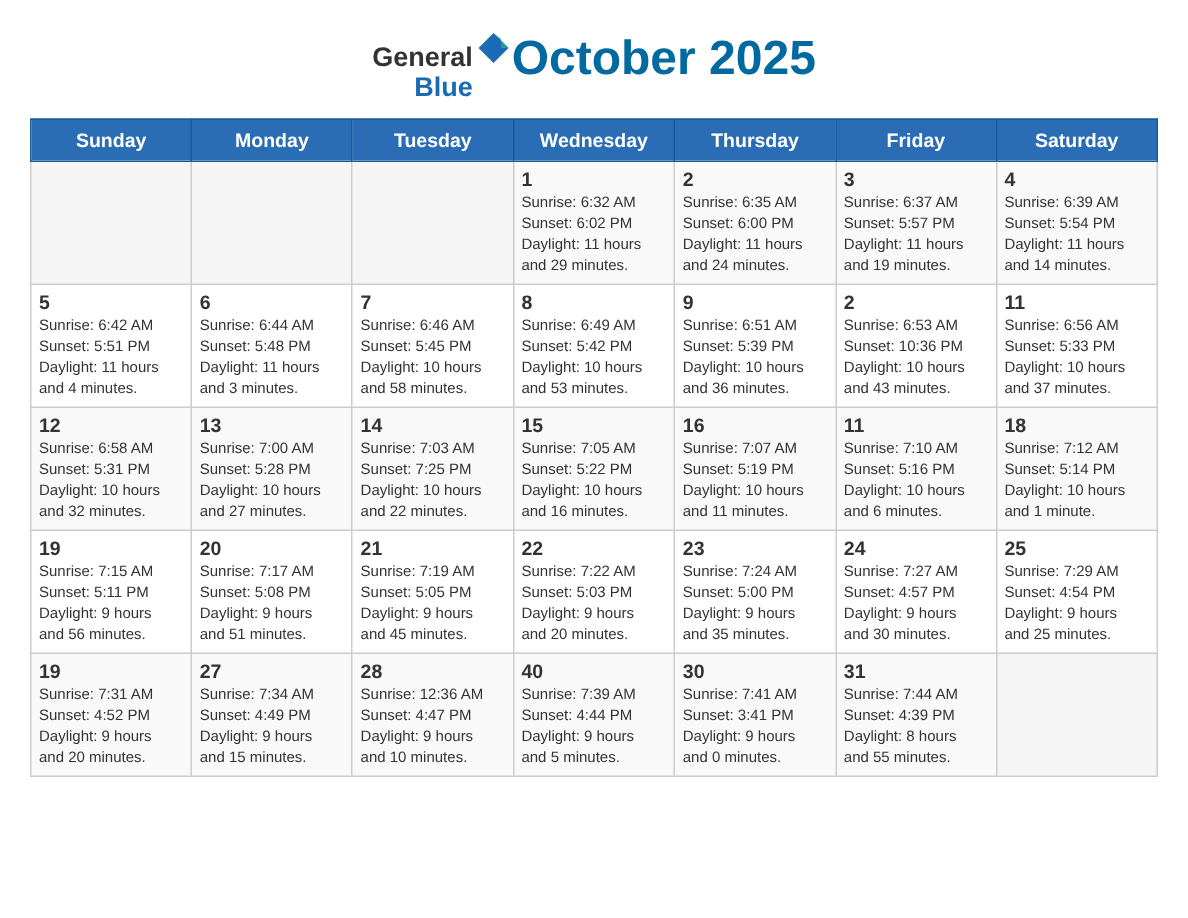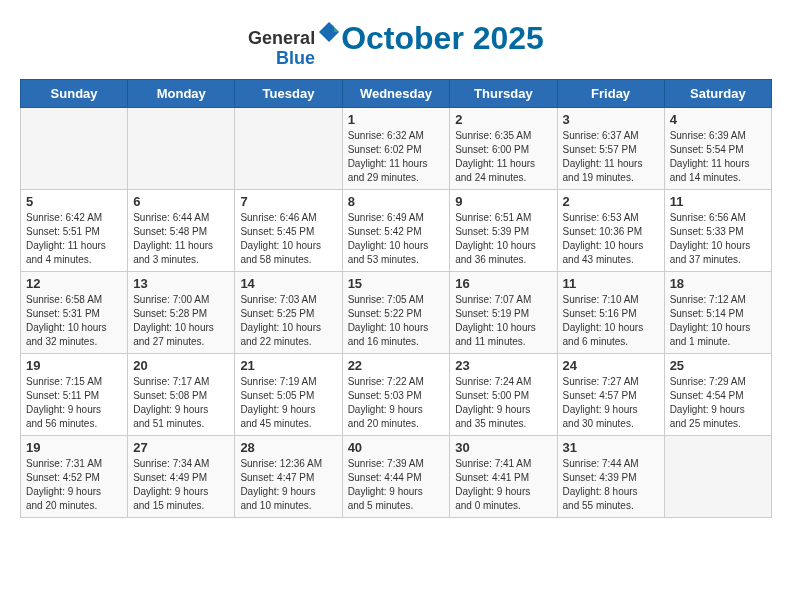--- a/index.html
+++ b/index.html
@@ -179,21 +179,21 @@
         <td>
           <span class="day-number">12</span>
           <div class="day-info"><span>Sunrise: 6:58 AM</span><br><span>Sunset: 5:31 PM</span><br><span>Daylight: 10 hours</span><br><span>and 32 minutes.</span></div>
         </td>
         <td>
           <span class="day-number">13</span>
           <div class="day-info"><span>Sunrise: 7:00 AM</span><br><span>Sunset: 5:28 PM</span><br><span>Daylight: 10 hours</span><br><span>and 27 minutes.</span></div>
         </td>
         <td>
           <span class="day-number">14</span>
-          <div class="day-info"><span>Sunrise: 7:03 AM</span><br><span>Sunset: 5:25 PM</span><br><span>Daylight: 10 hours</span><br><span>and 22 minutes.</span></div>
+          <div class="day-info"><span>Sunrise: 7:03 AM</span><br><span>Sunset: 7:25 PM</span><br><span>Daylight: 10 hours</span><br><span>and 22 minutes.</span></div>
         </td>
         <td>
           <span class="day-number">15</span>
           <div class="day-info"><span>Sunrise: 7:05 AM</span><br><span>Sunset: 5:22 PM</span><br><span>Daylight: 10 hours</span><br><span>and 16 minutes.</span></div>
         </td>
         <td>
           <span class="day-number">16</span>
           <div class="day-info"><span>Sunrise: 7:07 AM</span><br><span>Sunset: 5:19 PM</span><br><span>Daylight: 10 hours</span><br><span>and 11 minutes.</span></div>
         </td>
         <td>
@@ -247,21 +247,21 @@
         <td>
           <span class="day-number">28</span>
           <div class="day-info"><span>Sunrise: 12:36 AM</span><br><span>Sunset: 4:47 PM</span><br><span>Daylight: 9 hours</span><br><span>and 10 minutes.</span></div>
         </td>
         <td>
           <span class="day-number">40</span>
           <div class="day-info"><span>Sunrise: 7:39 AM</span><br><span>Sunset: 4:44 PM</span><br><span>Daylight: 9 hours</span><br><span>and 5 minutes.</span></div>
         </td>
         <td>
           <span class="day-number">30</span>
-          <div class="day-info"><span>Sunrise: 7:41 AM</span><br><span>Sunset: 4:41 PM</span><br><span>Daylight: 9 hours</span><br><span>and 0 minutes.</span></div>
+          <div class="day-info"><span>Sunrise: 7:41 AM</span><br><span>Sunset: 3:41 PM</span><br><span>Daylight: 9 hours</span><br><span>and 0 minutes.</span></div>
         </td>
         <td>
           <span class="day-number">31</span>
           <div class="day-info"><span>Sunrise: 7:44 AM</span><br><span>Sunset: 4:39 PM</span><br><span>Daylight: 8 hours</span><br><span>and 55 minutes.</span></div>
         </td>
         <td class="empty"></td>
       </tr>
     </tbody>
 </table>
 

